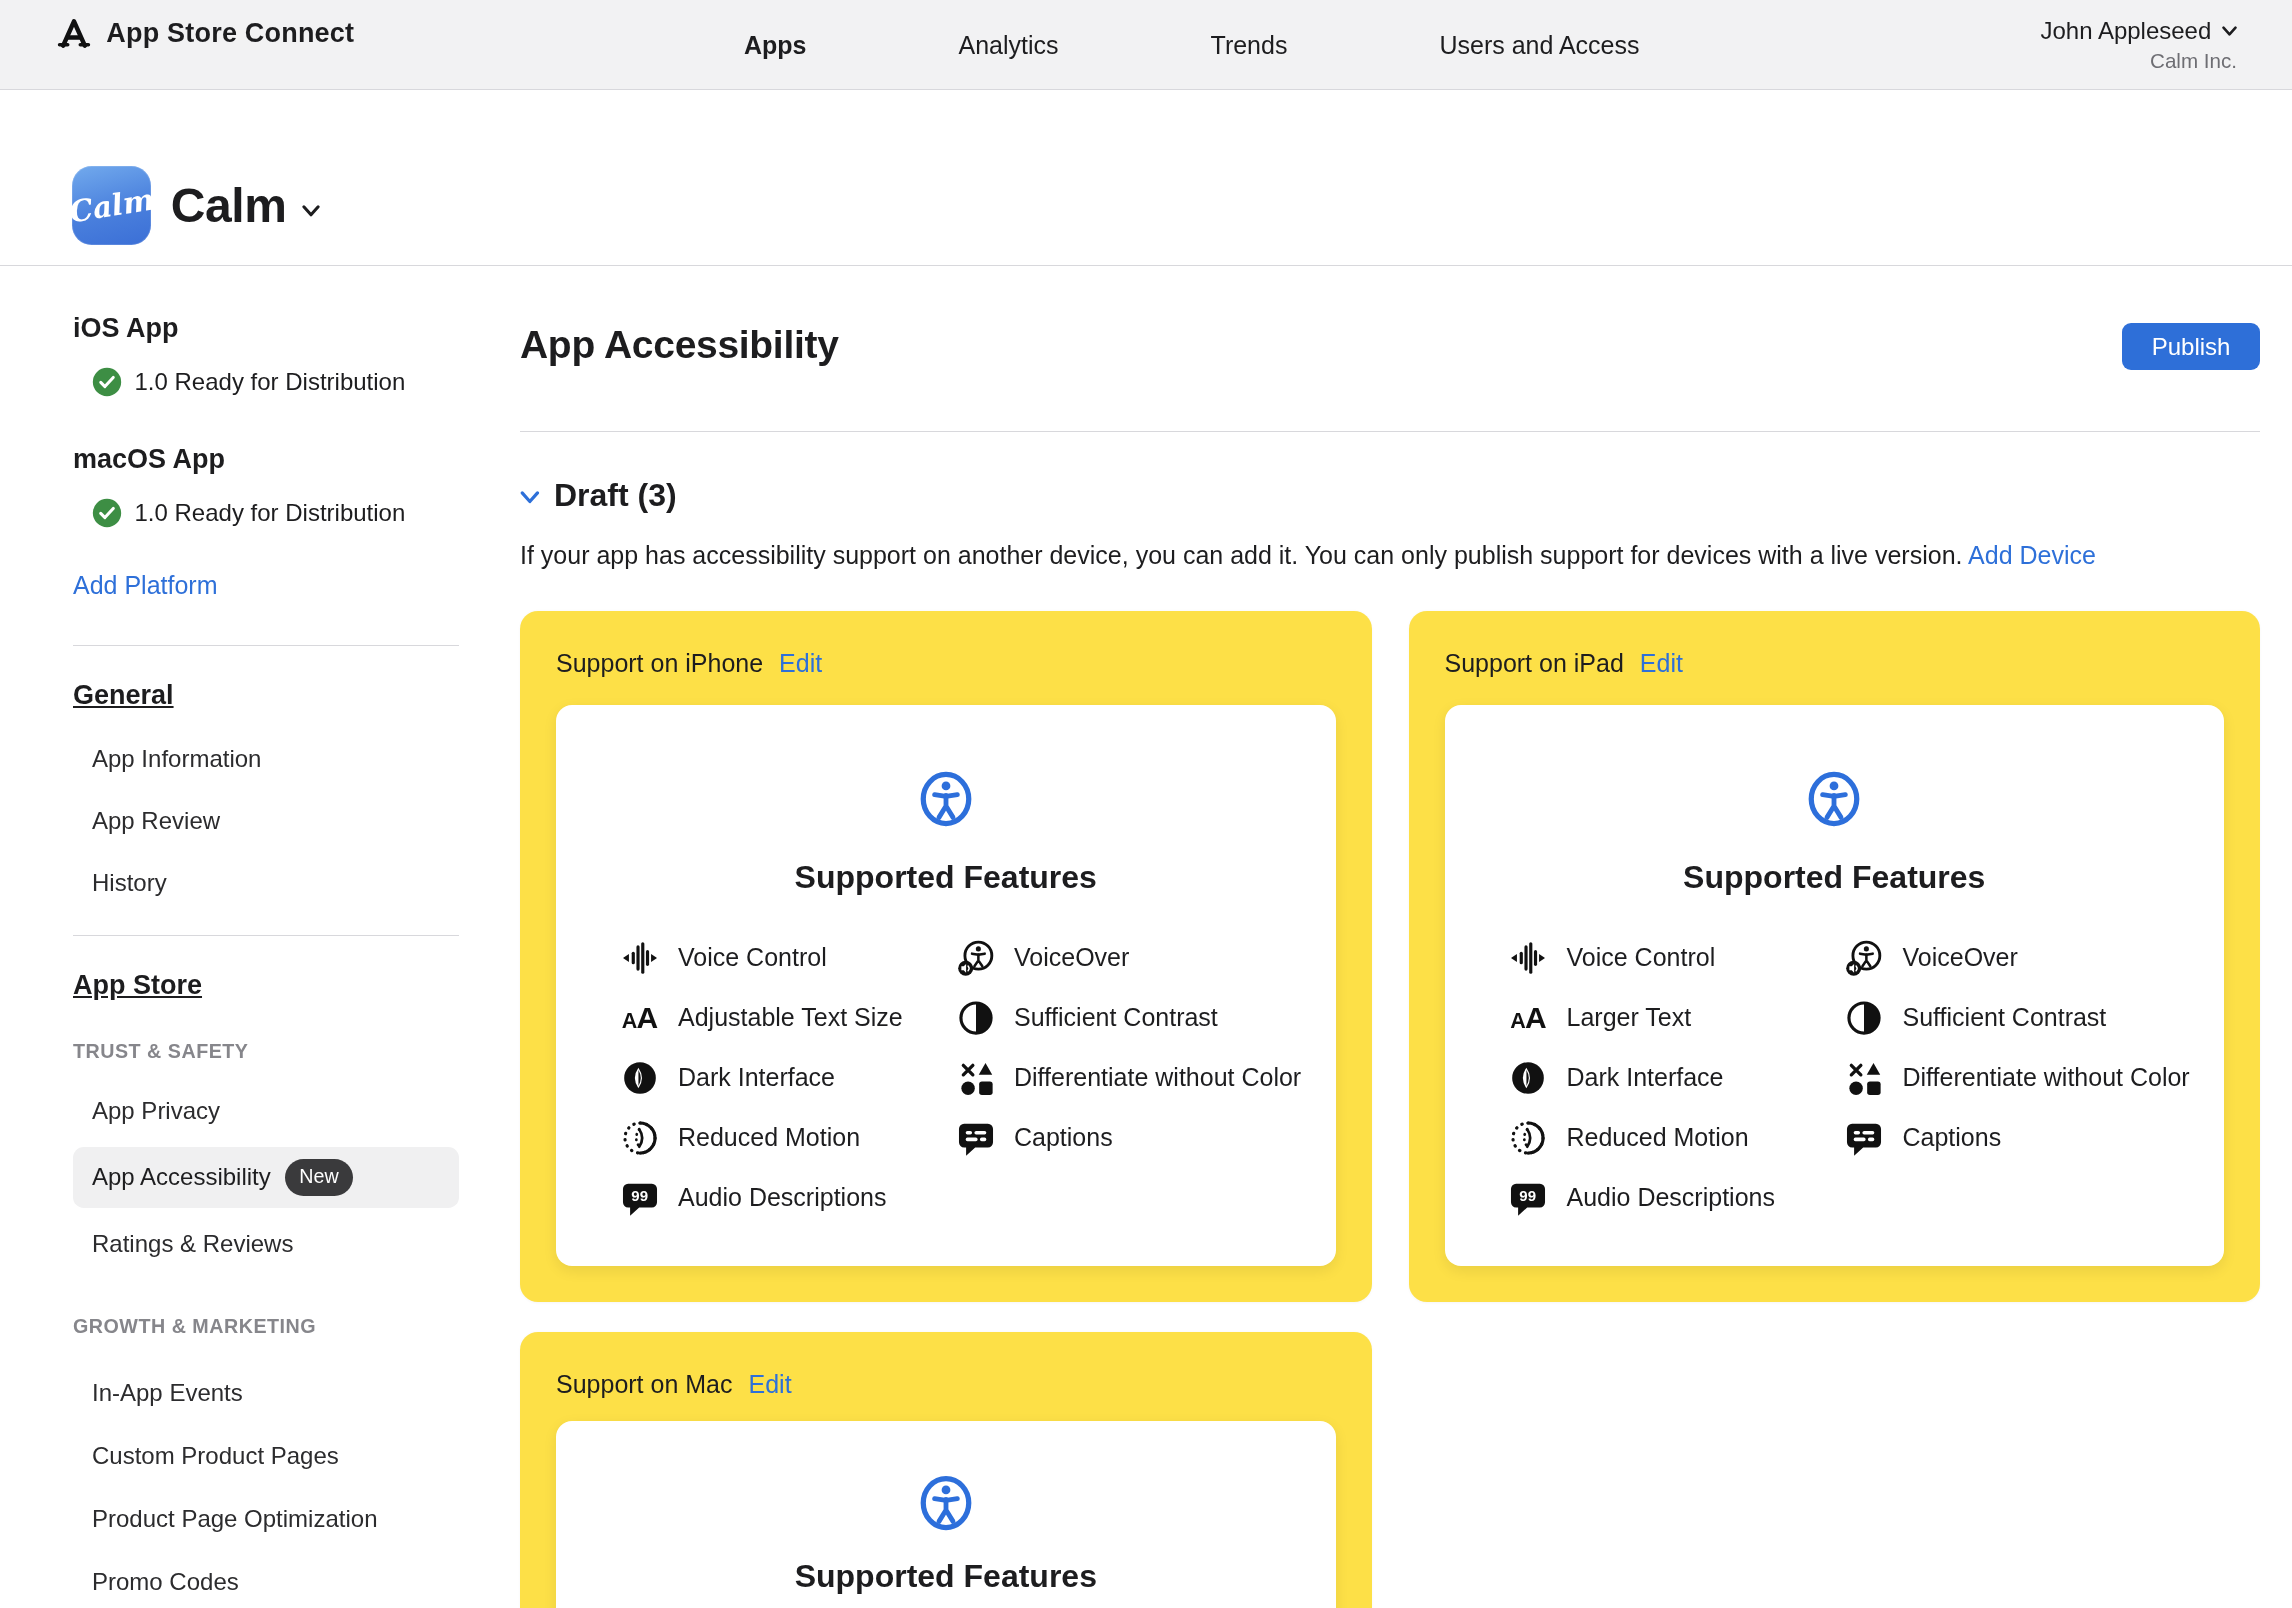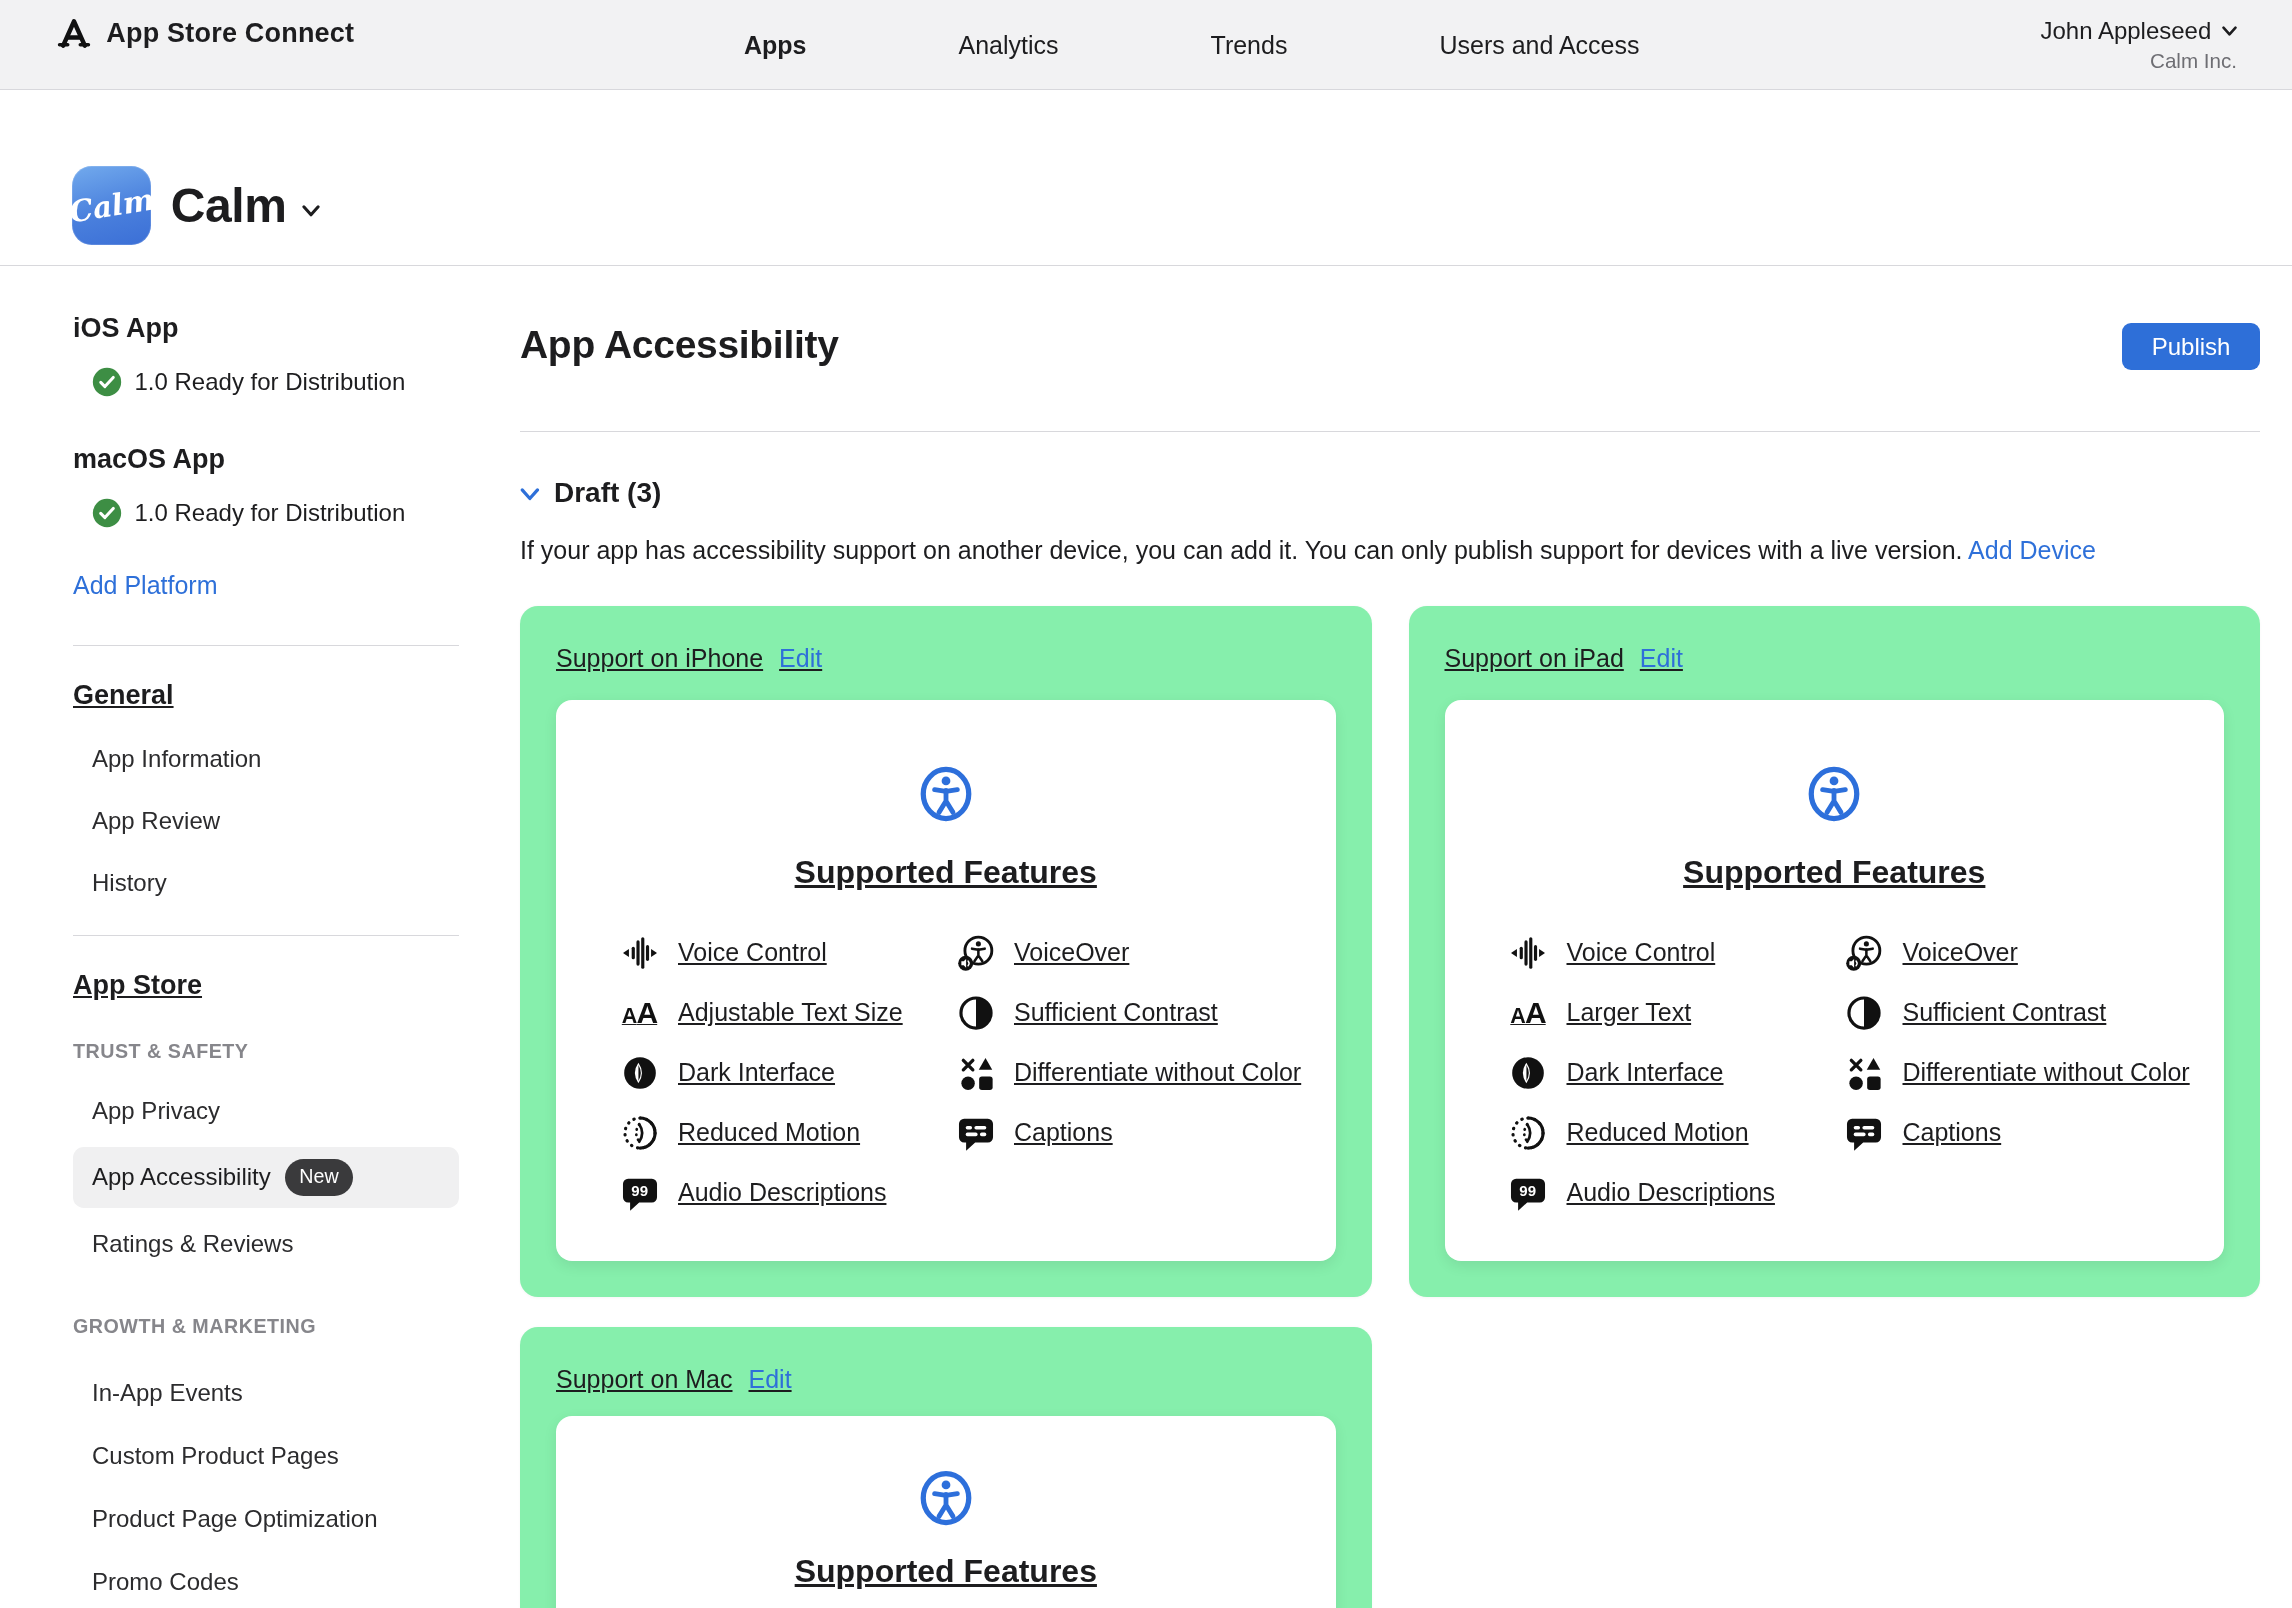--- a/index.html
+++ b/index.html
@@ -61,27 +61,27 @@
   .side-item.gn { margin-top:35px; }
 
   
   .title-row { display:flex; justify-content:space-between; align-items:flex-start; margin-top:57px; }
   .page-title { font-size:39px; font-weight:700; letter-spacing:-0.3px; }
   .btn-publish { height:47px; padding:0 29.6px; border:none; border-radius:9px; background:#2e6fd8; color:#fff;
     font-size:24px; font-family:inherit; cursor:pointer; }
   .main-div { border:none; border-top:0.9px solid #d8d8dc; margin-top:61px; }
   .draft-head { display:flex; align-items:center; gap:14.3px; margin-top:45px; cursor:pointer; }
   .draft-chev { width:19.7px; height:13.4px; color:#2e70d9; margin-top:3.6px; }
-  .draft-title { font-size:28px; font-weight:700; }
+  .draft-title { font-size:32px; font-weight:700; }
   .draft-desc { margin-top:27px; font-size:25px; color:#1d1d1f; }
   .draft-desc a { color:#2e70d9; text-decoration:none; cursor:pointer; }
 
   .cards-row { display:flex; gap:37px; margin-top:41px; }
   .cards-row.second { margin-top:30px; }
-  .card { flex:1; background:#86efac; border-radius:18px; padding:38px 36px 36px; box-shadow:0 0.9px 2.7px rgba(0,0,0,.04);text-decoration:underline; }
+  .card { flex:1; background:#fde047; border-radius:18px; padding:38px 36px 36px; box-shadow:0 0.9px 2.7px rgba(0,0,0,.04); }
   .cards-row.second .card { flex:0 0 calc(50% - 18.4px); }
   .card-head { display:flex; align-items:baseline; gap:16px; font-size:25px; }
   .card-edit { color:#2e70d9; cursor:pointer; }
   .inner-card { margin-top:27px; background:#fff; border-radius:16px; box-shadow:0 4.5px 14.3px rgba(0,0,0,.08); padding:66px 0 48px; }
   .inner-card.mac { margin-top:21.5px; padding-top:54px; padding-bottom:287px; }
   .acc-icon { width:56px; height:56px; margin:0 auto; color:#2d6fdb; }
   .features-title { margin-top:32px; text-align:center; font-size:32px; font-weight:700; }
   .inner-card.mac .features-title { margin-top:27px; }
   .features { margin-top:41px; padding-left:63px; display:grid; grid-auto-flow:column;
     grid-template-rows:repeat(5,41px); grid-template-columns:336px 1fr; row-gap:19px; }

